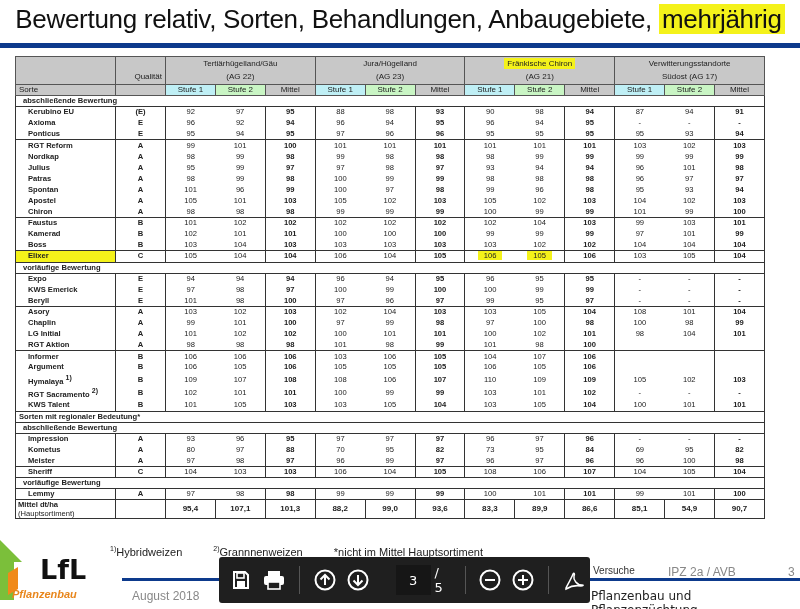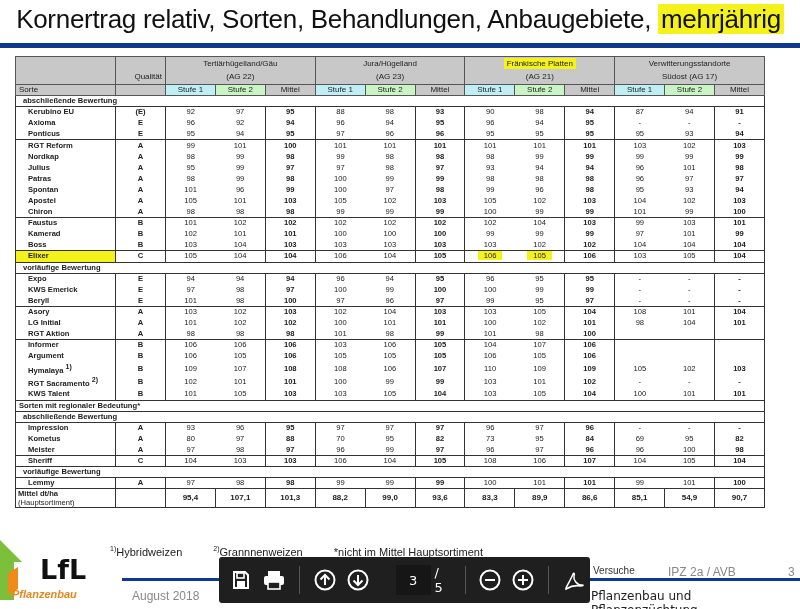--- a/index.html
+++ b/index.html
@@ -46,21 +46,21 @@
   .org { position: absolute; top: 589px; left: 591px; font-size: 12px; color: #222; font-family: "DejaVu Sans", sans-serif; }
   .pdf-bar { position: absolute; left: 219px; top: 557px; width: 371px; height: 46px; background: #1f1f1f; border-radius: 3px; display: flex; align-items: center; color: #fff; }
   .pdf-bar .btn { width: 34px; height: 34px; display: flex; align-items: center; justify-content: center; cursor: pointer; }
   .pdf-bar .sep { width: 1px; height: 28px; background: #555; margin: 0 8px; }
   .pdf-bar .pg-input { width: 36px; height: 30px; background: #161616; color: #fff; font-size: 13px; display: flex; align-items: center; justify-content: center; font-family: "DejaVu Sans", sans-serif; }
   .pdf-bar .pg-total { font-size: 13px; margin: 0 6px 0 4px; font-family: "DejaVu Sans", sans-serif; }
 </style>
 </head>
 <body>
 
-<div class="title"><span>Kornertrag relativ, Sorten, Behandlungen, Anbaugebiete, </span><span class="hl">mehrjährig</span></div>
+<div class="title"><span>Bewertung relativ, Sorten, Behandlungen, Anbaugebiete, </span><span class="hl">mehrjährig</span></div>
 <div class="title-rule"></div>
 
 <div class="tbl-wrap">
   <table>
     <colgroup>
       <col style="width:100px">
         <col style="width:50px">
       <col>
         <col>
         <col>
@@ -73,21 +73,21 @@
         <col>
         <col>
         <col>
     </colgroup>
     <thead id="thead">
         <tr>
           <th class="sorte-h" style="border:1px solid #555;border-bottom:none"></th>
           <th style="border:1px solid #555;border-bottom:none"></th>
           <th colspan="3" class="h-reg" style="border-top:1px solid #555"><span>Tertiärhügelland/Gäu</span></th>
           <th colspan="3" class="h-reg" style="border-top:1px solid #555"><span>Jura/Hügelland</span></th>
-          <th colspan="3" class="h-reg fr" style="border-top:1px solid #555"><span>Fränkische Platten</span></th>
+          <th colspan="3" class="h-reg fr" style="border-top:1px solid #555"><span>Fränkische Chiron</span></th>
           <th colspan="3" class="h-reg" style="border-top:1px solid #555"><span>Verwitterungsstandorte</span></th>
         </tr>
         <tr>
           <th style="border-left:1px solid #555;border-right:1px solid #555"></th>
           <th style="border-left:1px solid #555;border-right:1px solid #555;text-align:right">Qualität</th>
           <th colspan="3" class="h-reg">(AG 22)</th>
           <th colspan="3" class="h-reg">(AG 23)</th>
           <th colspan="3" class="h-reg">(AG 21)</th>
           <th colspan="3" class="h-reg">Südost (AG 17)</th>
         </tr>
@@ -395,20 +395,36 @@
           <td class="num mcol bd" style="">103</td>
           <td class="num" style="border-left:1px solid #333;">102</td>
           <td class="num" style="">104</td>
           <td class="num mcol bd" style="">103</td>
           <td class="num" style="border-left:1px solid #333;">103</td>
           <td class="num" style="">105</td>
           <td class="num mcol bd" style="">104</td>
           <td class="num" style="border-left:1px solid #333;">108</td>
           <td class="num" style="">101</td>
           <td class="num mcol bd" style="">104</td>
+        </tr>
+        <tr class="">
+          <td class="name bd" style=""><span>Chaplin</span></td>
+          <td class="q bd">A</td>
+          <td class="num" style="border-left:1px solid #333;">99</td>
+          <td class="num" style="">101</td>
+          <td class="num mcol bd" style="">100</td>
+          <td class="num" style="border-left:1px solid #333;">97</td>
+          <td class="num" style="">99</td>
+          <td class="num mcol bd" style="">98</td>
+          <td class="num" style="border-left:1px solid #333;">97</td>
+          <td class="num" style="">100</td>
+          <td class="num mcol bd" style="">98</td>
+          <td class="num" style="border-left:1px solid #333;">100</td>
+          <td class="num" style="">98</td>
+          <td class="num mcol bd" style="">99</td>
         </tr>
         <tr class="">
           <td class="name bd" style=""><span>LG Initial</span></td>
           <td class="q bd">A</td>
           <td class="num" style="border-left:1px solid #333;">101</td>
           <td class="num" style="">102</td>
           <td class="num mcol bd" style="">102</td>
           <td class="num" style="border-left:1px solid #333;">100</td>
           <td class="num" style="">101</td>
           <td class="num mcol bd" style="">101</td>

